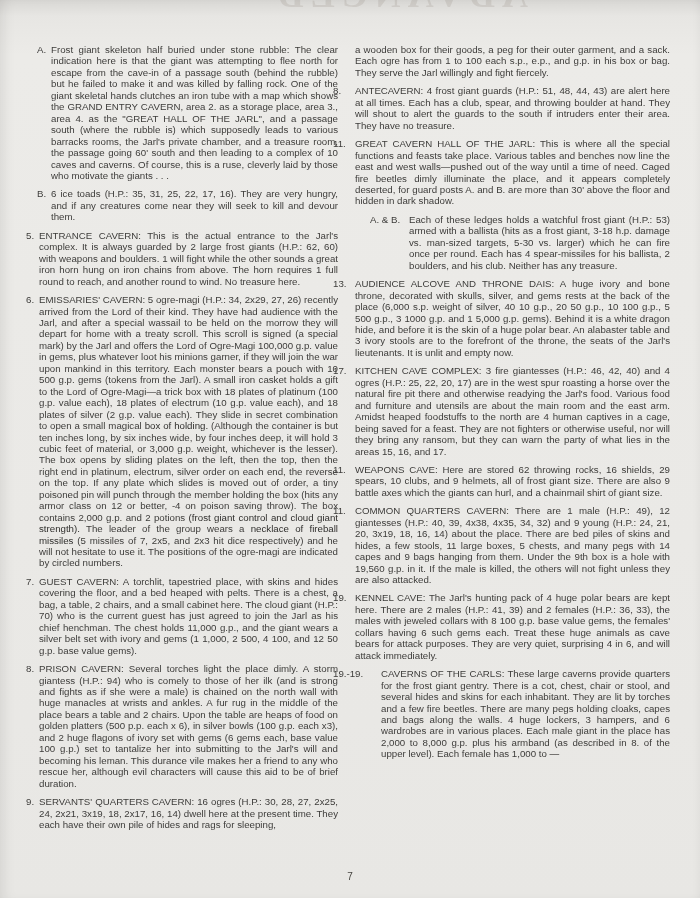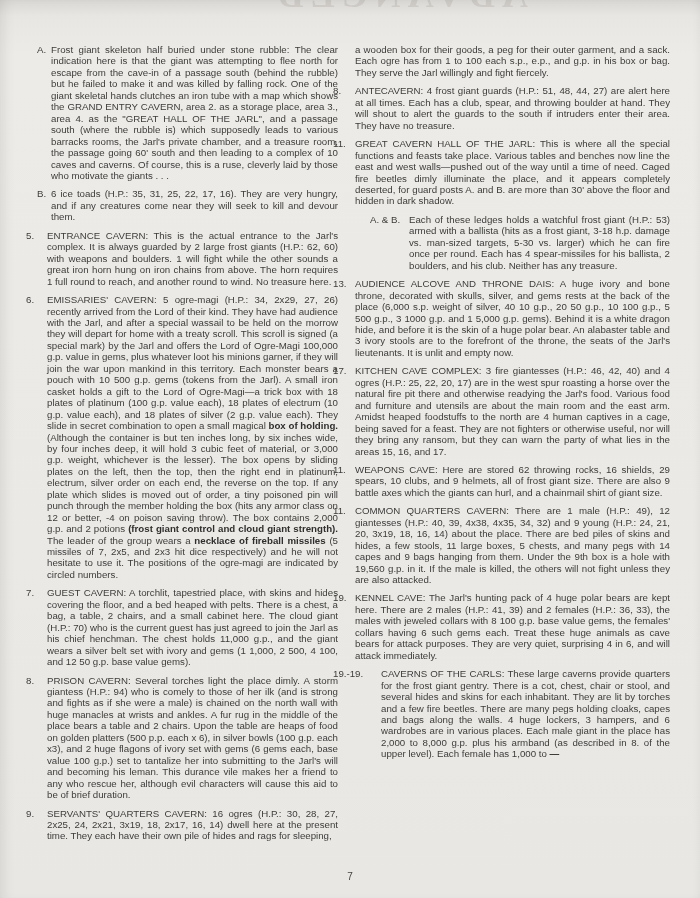--- a/index.html
+++ b/index.html
@@ -19,27 +19,27 @@
     font-size:36px;letter-spacing:7px;color:rgba(125,115,100,.16);
     user-select:none;white-space:nowrap;
   }
   .col{position:absolute;top:44px;}
   .col-left{left:26px;width:312px;}
   .col-right{left:333px;width:337px;}
   .entry{position:relative;text-align:justify;margin-bottom:7px;}
   .entry .lbl{position:absolute;left:0;top:0;white-space:nowrap;}
   .t-letter{margin-left:11px;}
   .t-letter .body{margin-left:14px;}
-  .t-num-l .body{margin-left:21px;}
+  .t-num-l .body{margin-left:13px;}
   .t-num-r .body{margin-left:22px;}
   .t-cont .body{margin-left:22px;}
   .t-sub{margin-left:37px;}
   .t-sub .body{margin-left:39px;}
   .t-dbl .body{margin-left:48px;}
-  .bold{font-weight:bold;color:#2f2e2c;}
+  .bold{font-weight:normal;color:#2f2e2c;}
   .page-num{
     position:absolute;top:871px;left:0;width:700px;
     text-align:center;font-size:10px;color:#45443f;
   }
 </style>
 </head>
 <body>
 
 <div class="page">
   <div class="bleed">ADVANCED</div>
@@ -72,21 +72,21 @@
         <span class="lbl">9.</span>
         <div class="body">SERVANTS' QUARTERS CAVERN: 16 ogres (H.P.: 30, 28, 27, 2x25, 24, 2x21, 3x19, 18, 2x17, 16, 14) dwell here at the present time. They each have their own pile of hides and rags for sleeping,</div>
       </div>
     </div>
   <div class="col col-right">
       <div class="entry t-cont">
         <div class="body">a wooden box for their goods, a peg for their outer garment, and a sack. Each ogre has from 1 to 100 each s.p., e.p., and g.p. in his box or bag. They serve the Jarl willingly and fight fiercely.</div>
       </div>
       <div class="entry t-num-r">
         <span class="lbl">8.</span>
-        <div class="body">ANTECAVERN: 4 frost giant guards (H.P.: 51, 48, 44, 27) are alert here at all times. Each has a club, spear, and throwing boulder at hand. They will shout to alert the guards to the south if intruders enter their area. They have no treasure.</div>
+        <div class="body">ANTECAVERN: 4 frost giant guards (H.P.: 51, 48, 44, 43) are alert here at all times. Each has a club, spear, and throwing boulder at hand. They will shout to alert the guards to the south if intruders enter their area. They have no treasure.</div>
       </div>
       <div class="entry t-num-r">
         <span class="lbl">11.</span>
         <div class="body">GREAT CAVERN HALL OF THE JARL: This is where all the special functions and feasts take place. Various tables and benches now line the east and west walls—pushed out of the way until a time of need. Caged fire beetles dimly illuminate the place, and it appears completely deserted, for guard posts A. and B. are more than 30' above the floor and hidden in dark shadow.</div>
       </div>
       <div class="entry t-sub">
         <span class="lbl">A. &amp; B.</span>
         <div class="body">Each of these ledges holds a watchful frost giant (H.P.: 53) armed with a ballista (hits as a frost giant, 3-18 h.p. damage vs. man-sized targets, 5-30 vs. larger) which he can fire once per round. Each has 4 spear-missiles for his ballista, 2 boulders, and his club. Neither has any treasure.</div>
       </div>
       <div class="entry t-num-r">

